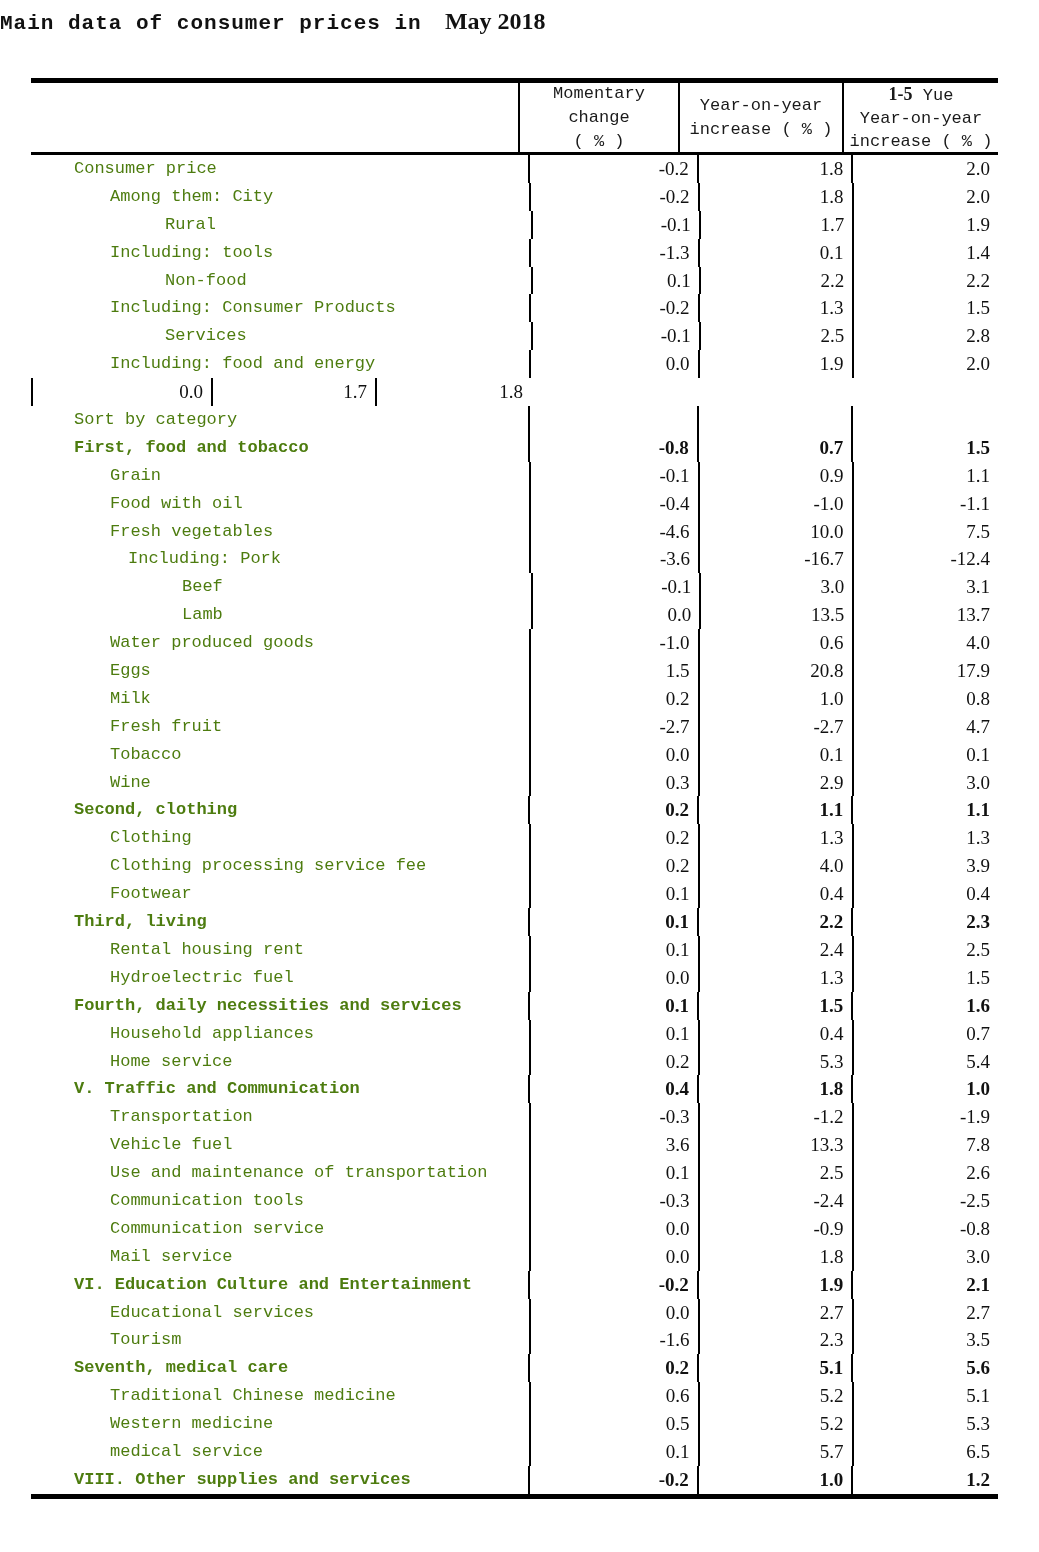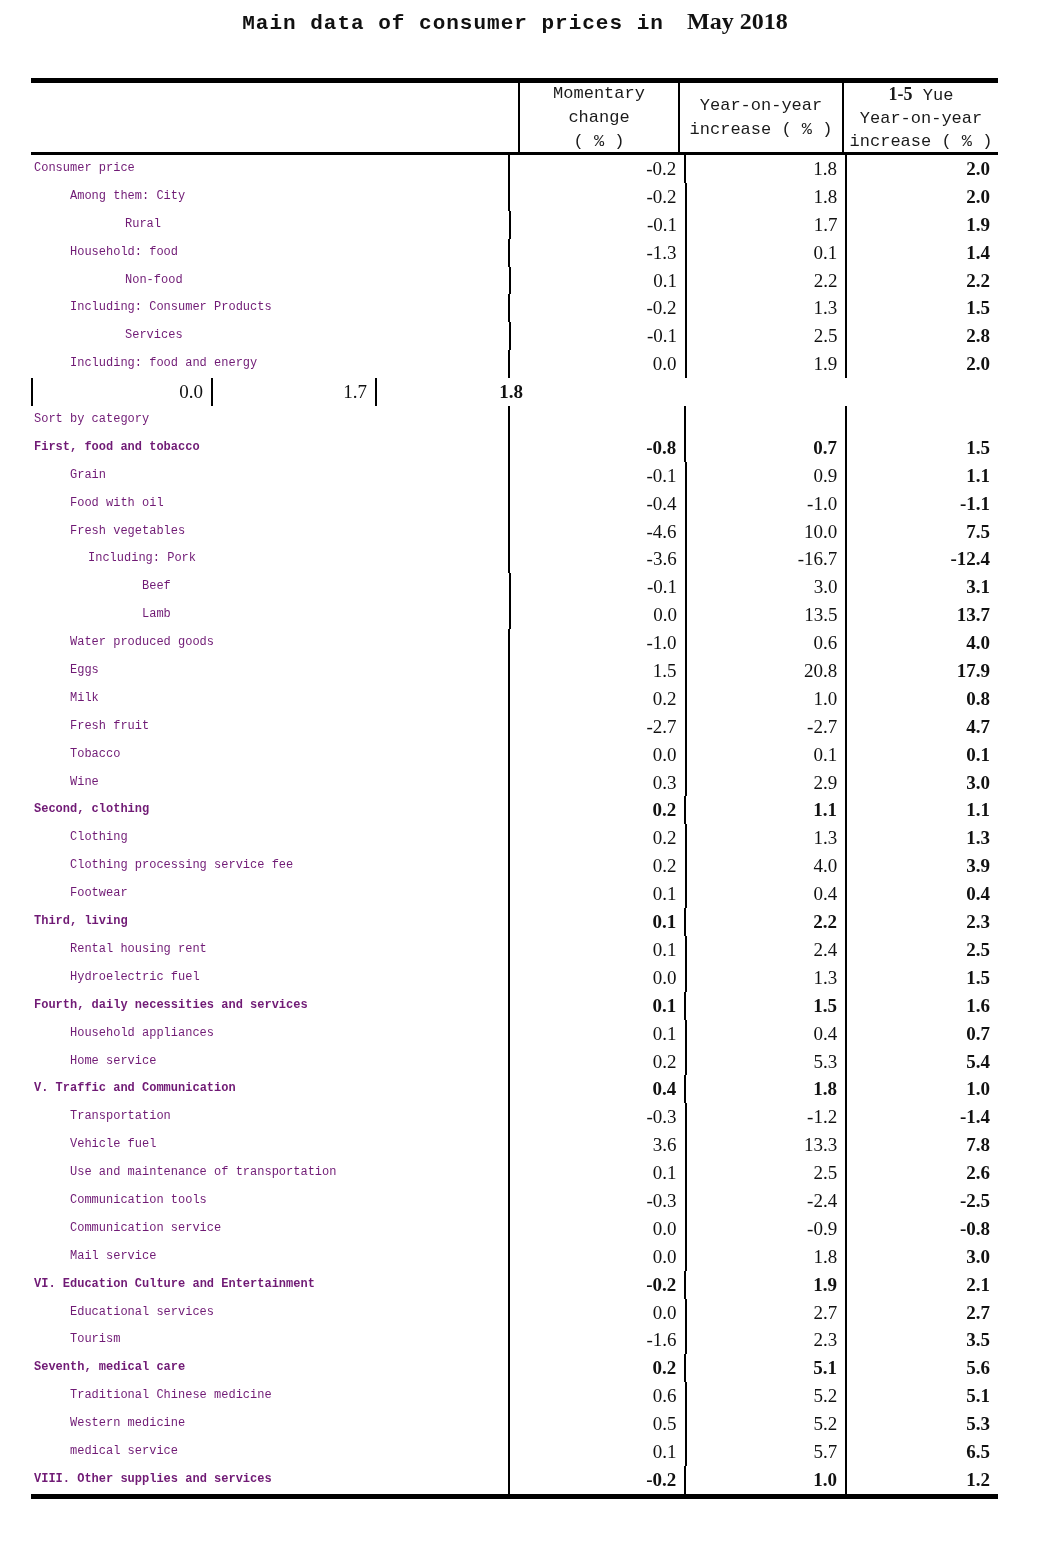--- a/index.html
+++ b/index.html
@@ -10,21 +10,21 @@
     font-family: "Liberation Mono", monospace;
     color: #111111;
     overflow: hidden;
   }
 
   
   .title {
     position: absolute;
     top: 8px; left: 0;
     width: 1030px;
-    text-align: center;
+    text-align: left;
     white-space: nowrap;
   }
   .title .t-main {
     font-family: "Liberation Mono", monospace;
     font-size: 21px;
     font-weight: bold;
     letter-spacing: 1px;
   }
   .title .t-date {
     font-family: "Liberation Serif", serif;
@@ -67,39 +67,40 @@
 
   
   .tbody { border-bottom: 5px solid #000; }
   .trow {
     display: flex;
     height: 27.9px;
     align-items: center;
   }
   .cell-label {
     width: 487px;
-    font-size: 12px;
+    font-size: 17px;
     line-height: 27.9px;
     white-space: nowrap;
     overflow: hidden;
-    color: #701a75;
+    color: #4d7c0f;
+    margin-left: 40px;
   }
   .num {
     font-family: "Liberation Serif", serif;
     font-size: 19px;
     text-align: right;
     padding-right: 8px;
     border-left: 2px solid #000;
     height: 27.9px;
     line-height: 27.9px;
     color: #111111;
   }
   .num.c-mom { width: 180px; }
   .num.c-yoy { width: 164px; }
-  .num.c-cum { width: 156px; font-weight: bold; }
+  .num.c-cum { width: 156px; }
 
   .ind-0 .cell-label { padding-left: 3px; }
   .ind-1 .cell-label { padding-left: 39px; }
   .ind-2 .cell-label { padding-left: 57px; }
   .ind-3 .cell-label { padding-left: 94px; }
   .ind-4 .cell-label { padding-left: 111px; }
 
   .bold-row .cell-label { font-weight: bold; }
   .bold-row .num { font-weight: bold; }
 </style>
@@ -146,21 +147,21 @@
   </div>
 
   <div class="trow ind-3">
     <div class="cell-label">Rural</div>
     <div class="num c-mom">-0.1</div>
     <div class="num c-yoy">1.7</div>
     <div class="num c-cum">1.9</div>
   </div>
 
   <div class="trow ind-1">
-    <div class="cell-label">Household: food</div>
+    <div class="cell-label">Including: tools</div>
     <div class="num c-mom">-1.3</div>
     <div class="num c-yoy">0.1</div>
     <div class="num c-cum">1.4</div>
   </div>
 
   <div class="trow ind-3">
     <div class="cell-label">Non-food</div>
     <div class="num c-mom">0.1</div>
     <div class="num c-yoy">2.2</div>
     <div class="num c-cum">2.2</div>
@@ -366,21 +367,21 @@
     <div class="cell-label">V. Traffic and Communication</div>
     <div class="num c-mom">0.4</div>
     <div class="num c-yoy">1.8</div>
     <div class="num c-cum">1.0</div>
   </div>
 
   <div class="trow ind-1">
     <div class="cell-label">Transportation</div>
     <div class="num c-mom">-0.3</div>
     <div class="num c-yoy">-1.2</div>
-    <div class="num c-cum">-1.4</div>
+    <div class="num c-cum">-1.9</div>
   </div>
 
   <div class="trow ind-1">
     <div class="cell-label">Vehicle fuel</div>
     <div class="num c-mom">3.6</div>
     <div class="num c-yoy">13.3</div>
     <div class="num c-cum">7.8</div>
   </div>
 
   <div class="trow ind-1">

